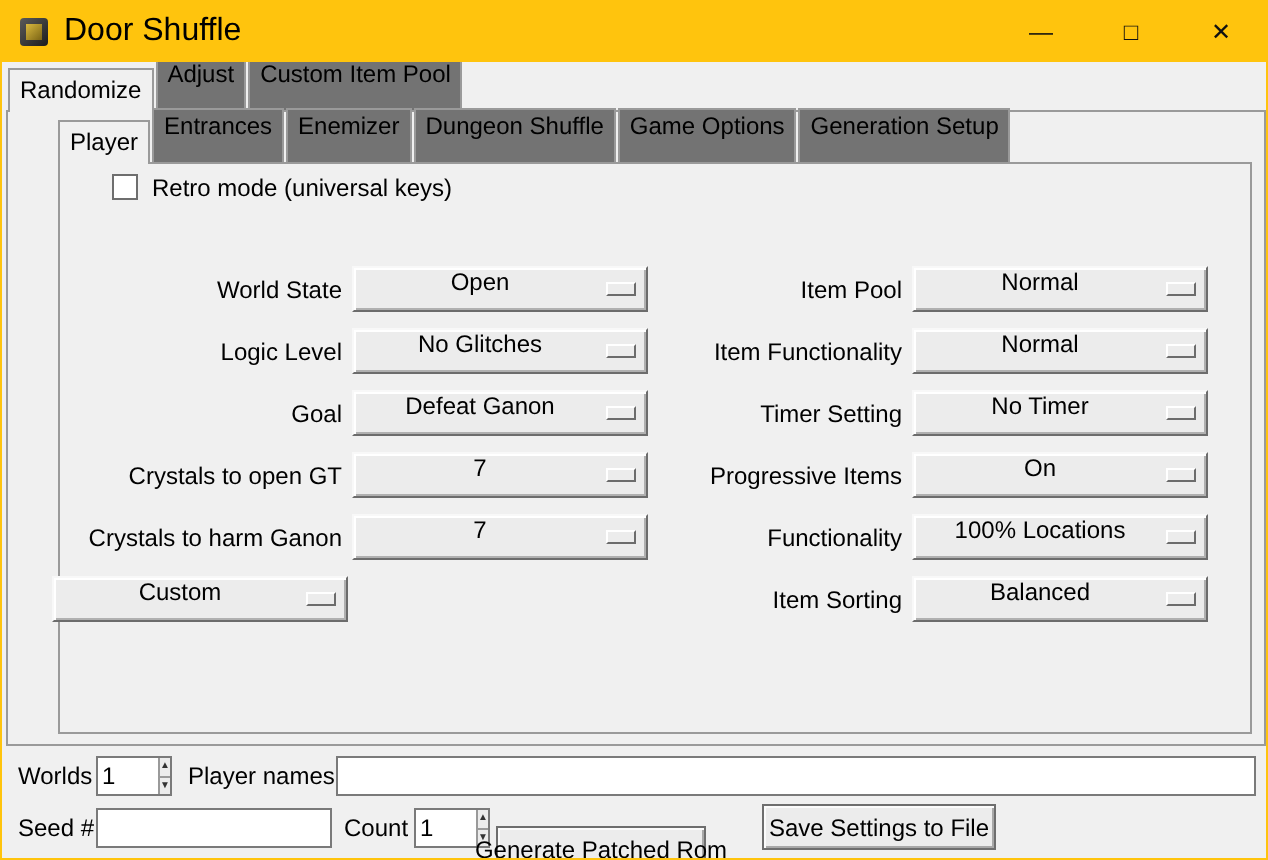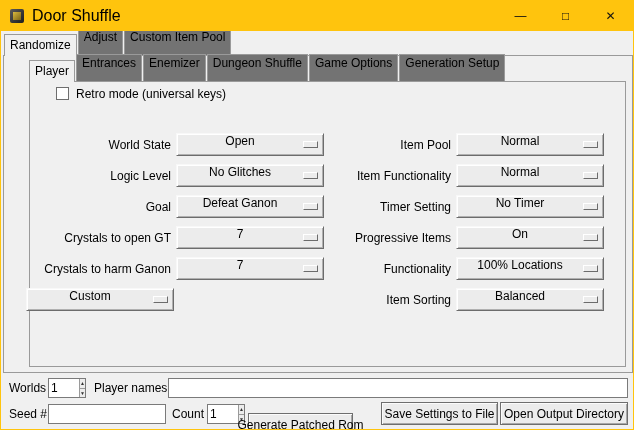--- a/index.html
+++ b/index.html
@@ -232,15 +232,14 @@
   <span class="b-label" style="left:171px; top:403px">Count</span>
   <div class="spinbox" style="left:206px; top:403px">
     <input class="spin-input" value="1" style="">
     <div class="spin-btns">
       <div class="spin-btn">▲</div>
       <div class="spin-btn">▼</div>
     </div>
   </div>
   <div class="btn" style="left:247px; top:412px; width:105px">Generate Patched Rom</div>
   <div class="btn" style="left:380px; top:401px; width:117px">Save Settings to File</div>
-  <div class="btn" style="left:499px; top:401px; width:128px">Open Output Directory</div>
 
 </div>
 
 </body></html>

